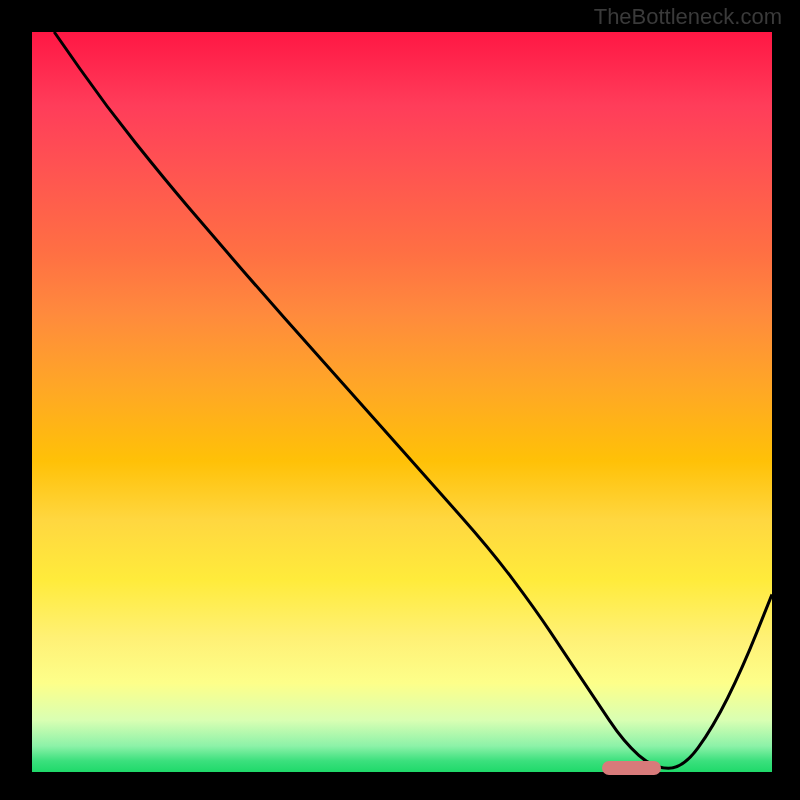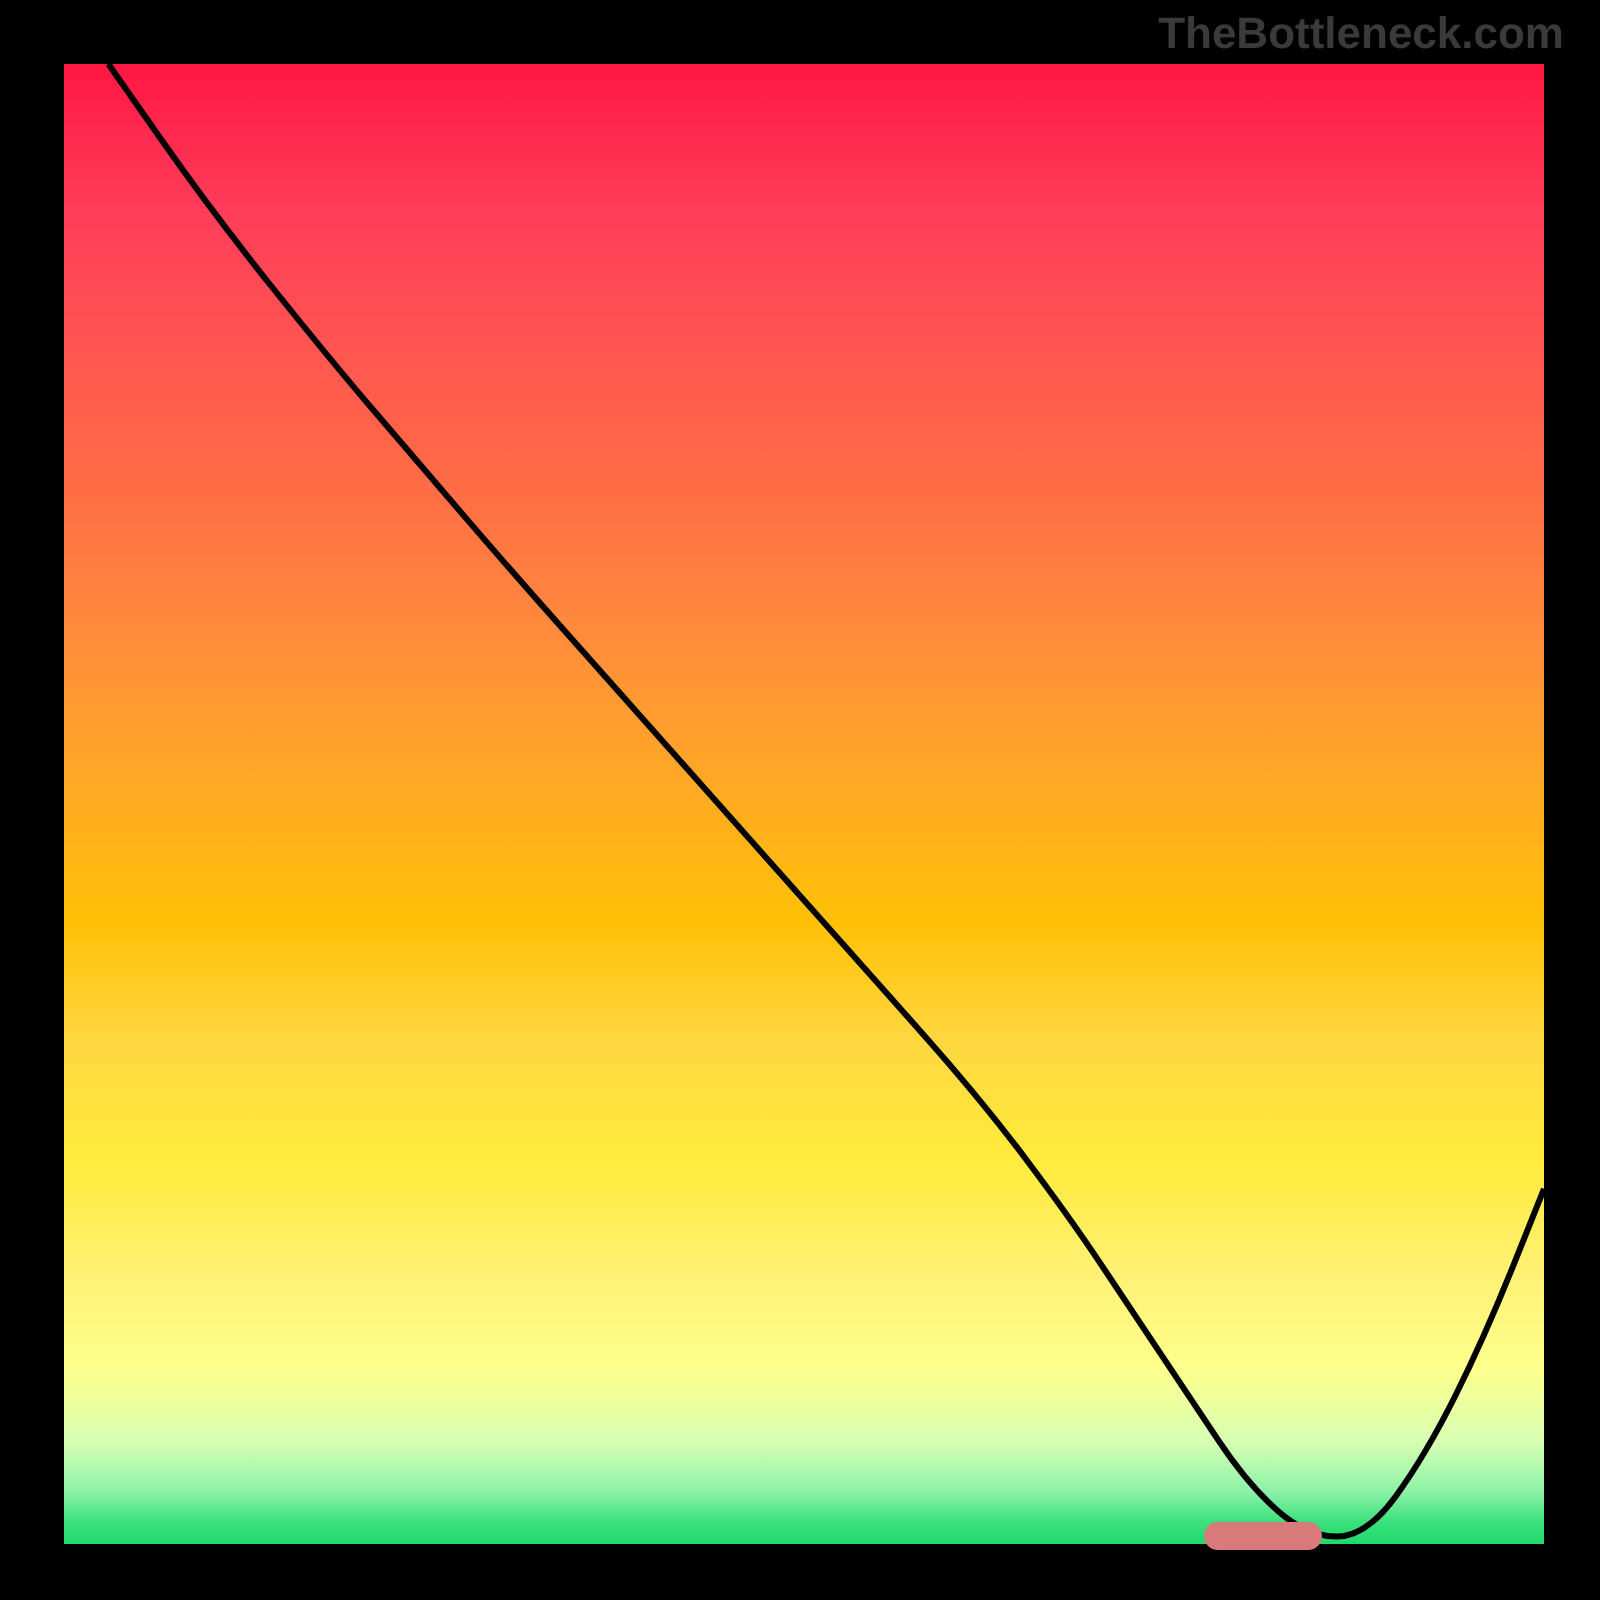--- a/index.html
+++ b/index.html
@@ -9,21 +9,21 @@
     background: #000;
     position: relative;
     font-family: Arial, sans-serif;
   }
   .watermark {
     position: absolute;
     top: 4px;
     right: 18px;
     color: #3a3a3a;
     font-size: 22px;
-    font-weight: bold;
+    font-weight: normal;
     z-index: 10;
   }
   .plot-area {
     position: absolute;
     left: 32px;
     top: 32px;
     width: 740px;
     height: 740px;
     background: linear-gradient(to bottom,
       #ff1744 0%,

